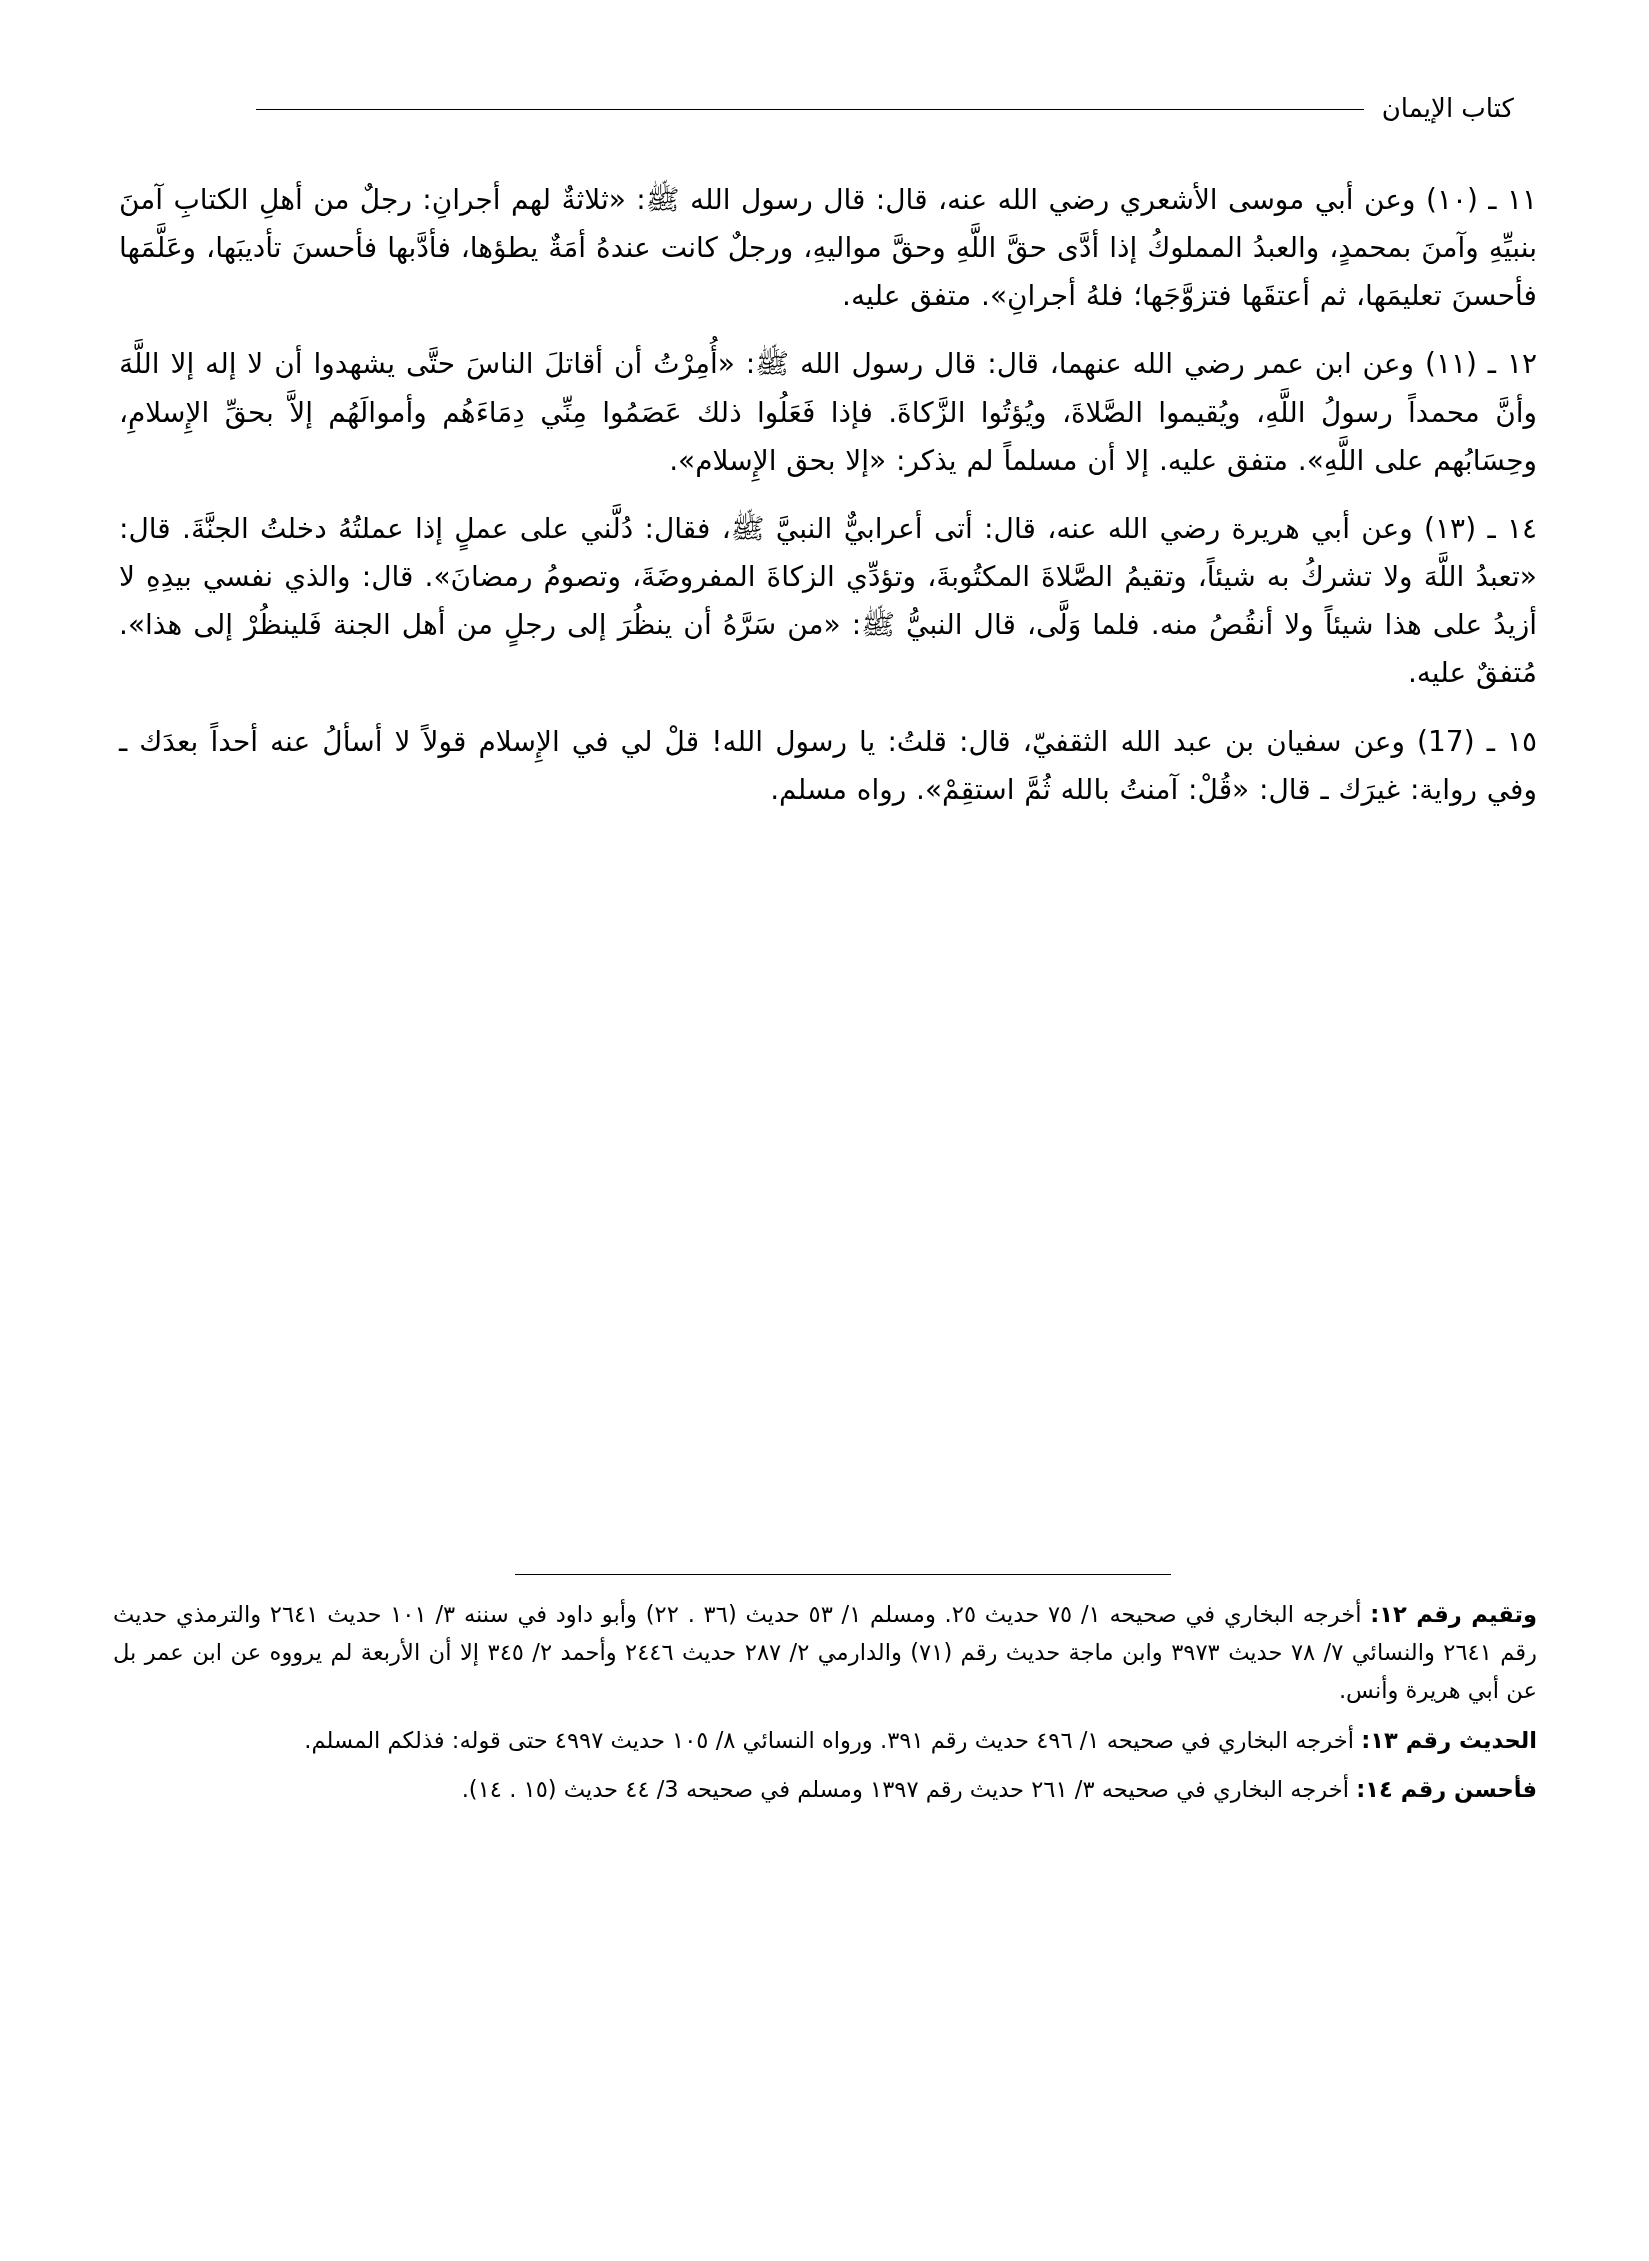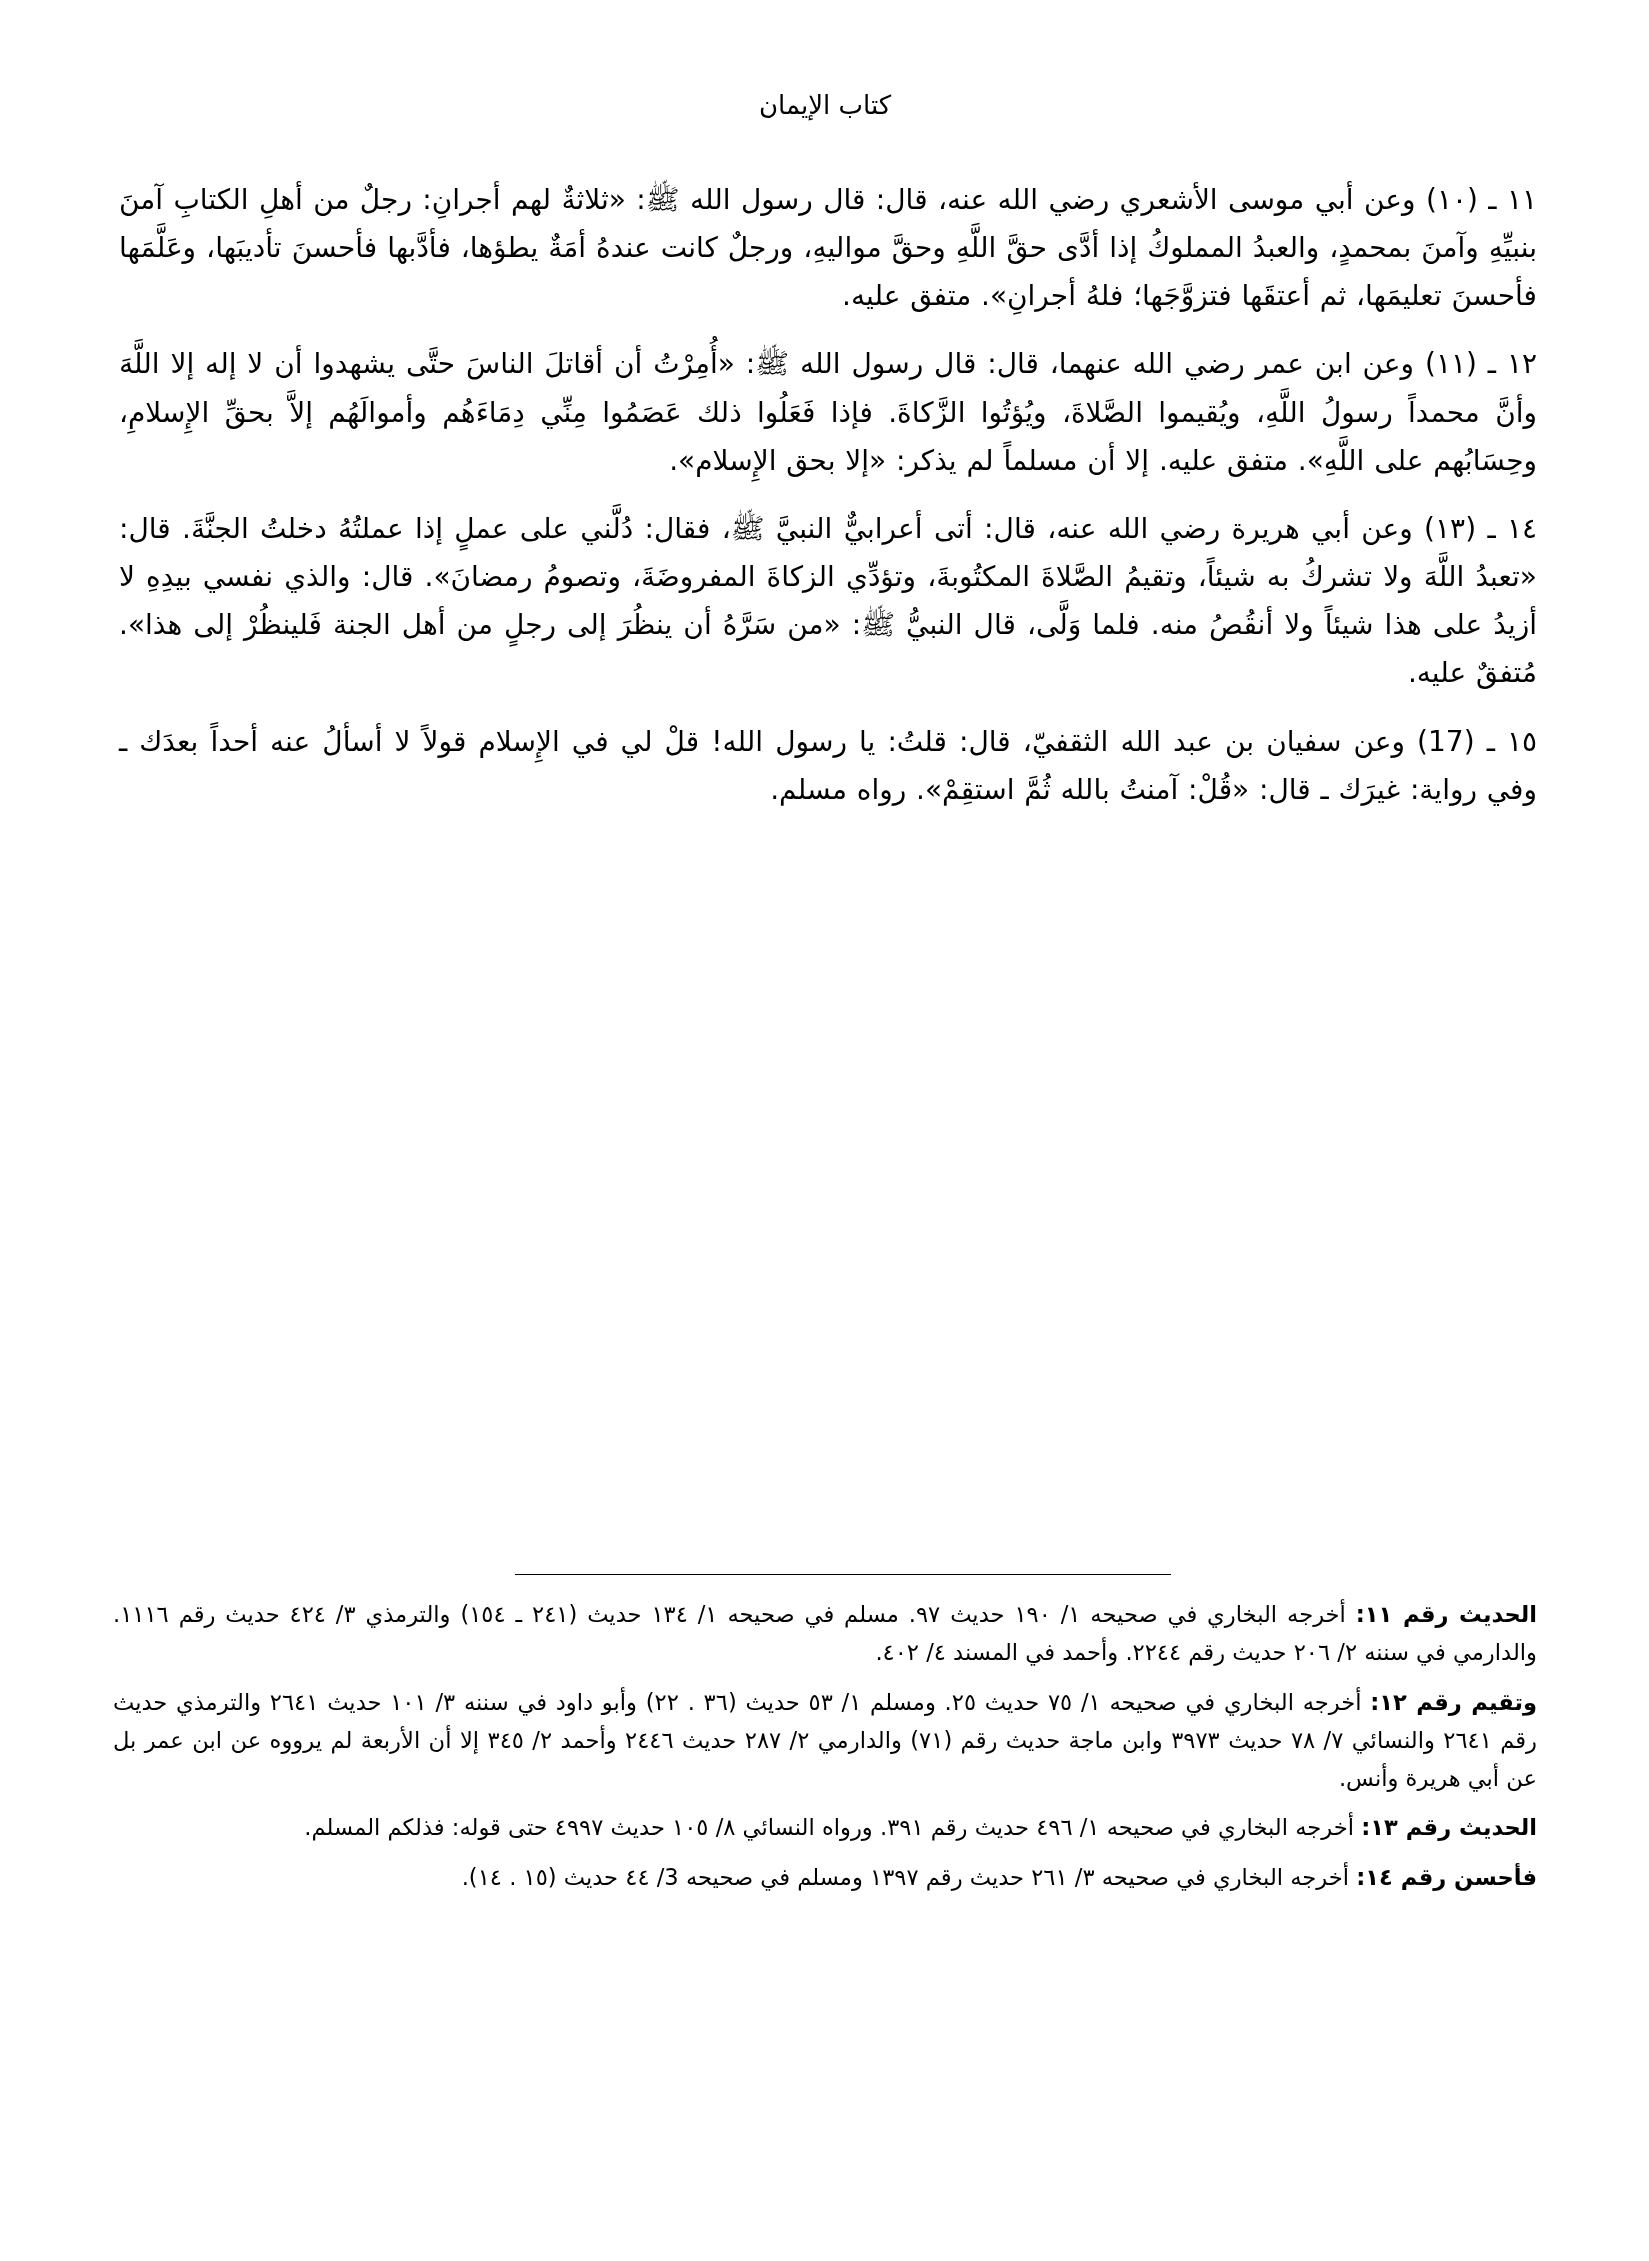--- a/index.html
+++ b/index.html
@@ -24,21 +24,21 @@
   }
 
   
   .header {
     position: absolute;
     top: 90px;
     right: 136px;
     left: 136px;
     height: 36px;
     display: flex;
-    flex-direction: column;
+    flex-direction: row;
     align-items: center;
     justify-content: flex-start;
     gap: 18px;
   }
   .header-title {
     font-size: 26px;
     font-family: "DejaVu Sans", sans-serif;
     white-space: nowrap;
     letter-spacing: 0;
   }
@@ -111,23 +111,20 @@
     <p class="para">١١ ـ (١٠) وعن أبي موسى الأشعري رضي الله عنه، قال: قال رسول الله ﷺ: «ثلاثةٌ لهم أجرانِ: رجلٌ من أهلِ الكتابِ آمنَ بنبيِّهِ وآمنَ بمحمدٍ، والعبدُ المملوكُ إذا أدَّى حقَّ اللَّهِ وحقَّ مواليهِ، ورجلٌ كانت عندهُ أمَةٌ يطؤها، فأدَّبها فأحسنَ تأديبَها، وعَلَّمَها فأحسنَ تعليمَها، ثم أعتقَها فتزوَّجَها؛ فلهُ أجرانِ». متفق عليه.</p>
     <p class="para">١٢ ـ (١١) وعن ابن عمر رضي الله عنهما، قال: قال رسول الله ﷺ: «أُمِرْتُ أن أقاتلَ الناسَ حتَّى يشهدوا أن لا إله إلا اللَّهَ وأنَّ محمداً رسولُ اللَّهِ، ويُقيموا الصَّلاةَ، ويُؤتُوا الزَّكاةَ. فإذا فَعَلُوا ذلك عَصَمُوا مِنِّي دِمَاءَهُم وأموالَهُم إلاَّ بحقِّ الإِسلامِ، وحِسَابُهم على اللَّهِ». متفق عليه. إلا أن مسلماً لم يذكر: «إلا بحق الإِسلام».</p>
     <p class="para">١٤ ـ (١٣) وعن أبي هريرة رضي الله عنه، قال: أتى أعرابيٌّ النبيَّ ﷺ، فقال: دُلَّني على عملٍ إذا عملتُهُ دخلتُ الجنَّةَ. قال: «تعبدُ اللَّهَ ولا تشركُ به شيئاً، وتقيمُ الصَّلاةَ المكتُوبةَ، وتؤدِّي الزكاةَ المفروضَةَ، وتصومُ رمضانَ». قال: والذي نفسي بيدِهِ لا أزيدُ على هذا شيئاً ولا أنقُصُ منه. فلما وَلَّى، قال النبيُّ ﷺ: «من سَرَّهُ أن ينظُرَ إلى رجلٍ من أهل الجنة فَلينظُرْ إلى هذا». مُتفقٌ عليه.</p>
     <p class="para">١٥ ـ (17) وعن سفيان بن عبد الله الثقفيّ، قال: قلتُ: يا رسول الله! قلْ لي في الإِسلام قولاً لا أسألُ عنه أحداً بعدَك ـ وفي رواية: غيرَك ـ قال: «قُلْ: آمنتُ بالله ثُمَّ استقِمْ». رواه مسلم.</p>
   </div>
 
   <div class="fn-rule"></div>
 
   <div class="footnotes">
     <p class="fn">
-      <b>الحديث رقم ١١:</b><span> أخرجه البخاري في صحيحه ١/ ١٩٠ حديث ٩٧. مسلم في صحيحه ١/ ١٣٤ حديث (٢٤١ ـ ١٥٤) والترمذي ٣/ ٤٢٤ حديث رقم ١١١٦. والدارمي في سننه ٢/ ٢٠٦ حديث رقم ٢٢٤٤. وأحمد في المسند ٤/ ٤٠٢.</span>
-    </p>
-    <p class="fn">
       <b>وتقيم رقم ١٢:</b><span> أخرجه البخاري في صحيحه ١/ ٧٥ حديث ٢٥. ومسلم ١/ ٥٣ حديث (٣٦ . ٢٢) وأبو داود في سننه ٣/ ١٠١ حديث ٢٦٤١ والترمذي حديث رقم ٢٦٤١ والنسائي ٧/ ٧٨ حديث ٣٩٧٣ وابن ماجة حديث رقم (٧١) والدارمي ٢/ ٢٨٧ حديث ٢٤٤٦ وأحمد ٢/ ٣٤٥ إلا أن الأربعة لم يرووه عن ابن عمر بل عن أبي هريرة وأنس.</span>
     </p>
     <p class="fn">
       <b>الحديث رقم ١٣:</b><span> أخرجه البخاري في صحيحه ١/ ٤٩٦ حديث رقم ٣٩١. ورواه النسائي ٨/ ١٠٥ حديث ٤٩٩٧ حتى قوله: فذلكم المسلم.</span>
     </p>
     <p class="fn">
       <b>فأحسن رقم ١٤:</b><span> أخرجه البخاري في صحيحه ٣/ ٢٦١ حديث رقم ١٣٩٧ ومسلم في صحيحه 3/ ٤٤ حديث (١٥ . ١٤).</span>
     </p>
   </div>
 

